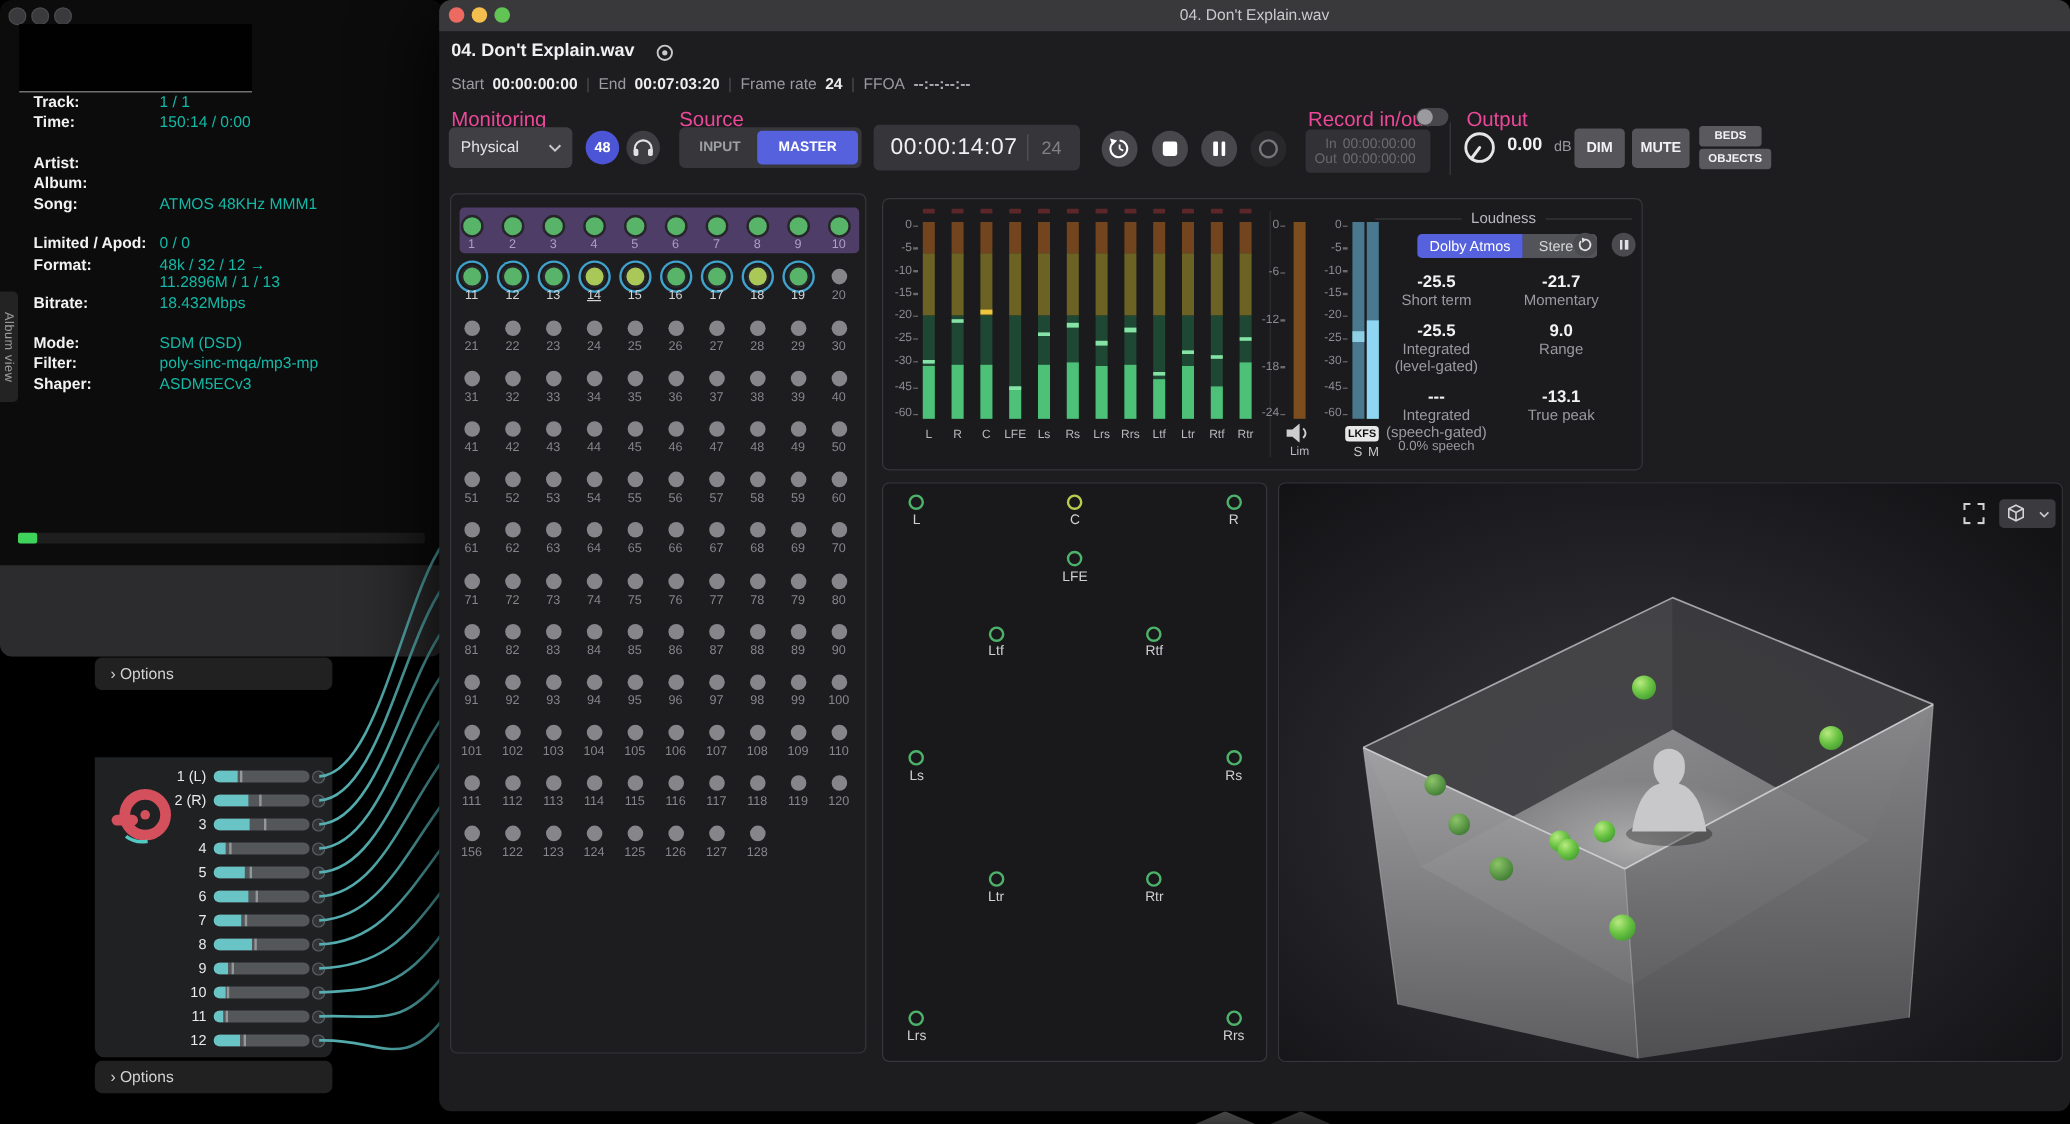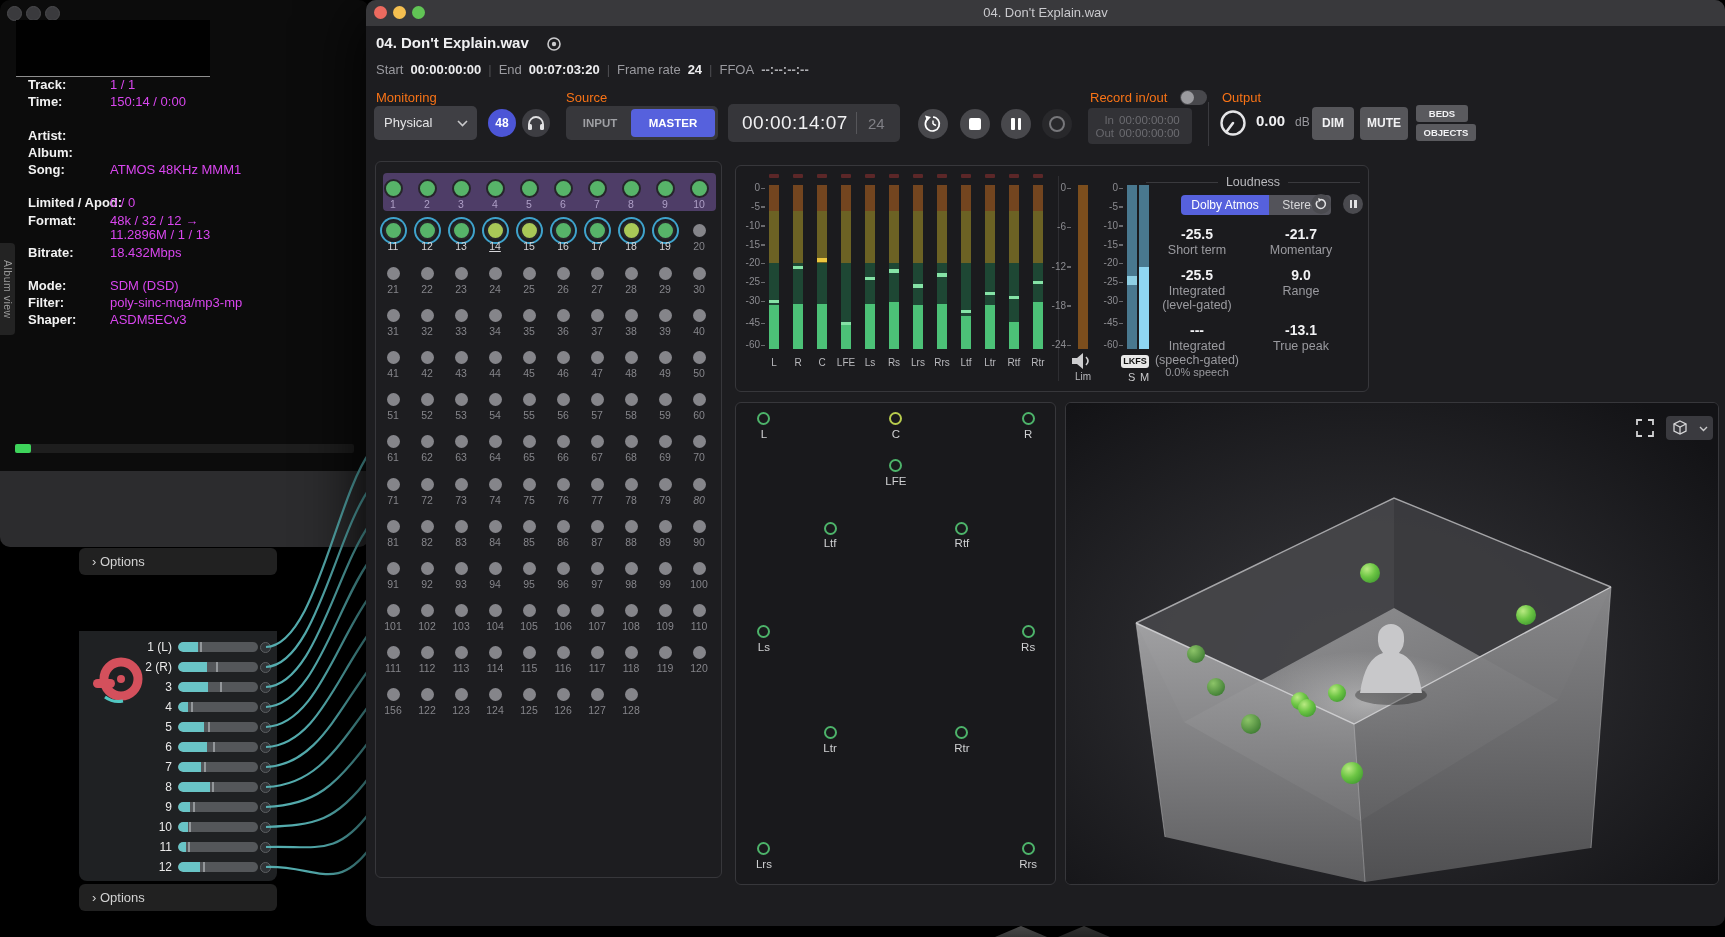--- a/index.html
+++ b/index.html
@@ -6,21 +6,21 @@
   body{width:1725px;height:937px;position:relative;overflow:hidden;
        font-family:"Liberation Sans",sans-serif;-webkit-font-smoothing:antialiased;}
   
   #player-win{position:absolute;left:0;top:0;width:369px;height:547px;background:#0c0c0c;
     border-radius:10px;box-shadow:0 10px 40px rgba(0,0,0,.65);z-index:2;}
   .plight{position:absolute;top:6px;width:13px;height:13px;border-radius:50%;
     background:#3a3a3d;border:1px solid #4b4b4e;}
   #album-art{position:absolute;left:16px;top:20px;width:194px;height:56px;background:#010101;
     border-bottom:1px solid #8e8e8e;}
   .pi-label{position:absolute;left:28px;font-size:13px;font-weight:bold;color:#f2f2f2;white-space:nowrap;}
-  .pi-value{position:absolute;left:110px;font-size:13px;color:#d946ef;white-space:nowrap;}
+  .pi-value{position:absolute;left:133px;font-size:13px;color:#14b8a6;white-space:nowrap;}
   #p-progress{position:absolute;left:15px;top:444px;width:339px;height:9px;background:#1e1e1e;border-radius:2px;}
   #p-progress-fill{position:absolute;left:0;top:0;height:9px;width:16px;background:#3ed45b;border-radius:2px;}
   #p-controls{position:absolute;left:0;top:471px;width:369px;height:76px;background:#2c2c2e;border-radius:0 0 10px 10px;}
   #album-tab{position:absolute;left:0;top:243px;width:15px;height:92px;background:#232323;
     border-radius:0 4px 4px 0;display:flex;align-items:center;justify-content:center;z-index:3;}
   #album-tab span{writing-mode:vertical-rl;font-size:10.5px;color:#9c9c9c;letter-spacing:.5px;}
   
   .opt-bar{position:absolute;left:79px;width:198px;height:27px;background:#212121;border-radius:6px;
     color:#d2d2d2;font-size:13px;line-height:27px;padding-left:13px;box-sizing:border-box;z-index:2;}
   #passthru{position:absolute;left:79px;top:597px;width:198px;height:284px;z-index:2;}
@@ -41,21 +41,21 @@
   #cables path{stroke:#58b5b7;stroke-width:2.2;fill:none;opacity:.95;}
   
   #rwin{position:absolute;left:366px;top:0;width:1359px;height:926px;background:#1d1d20;
     border-radius:10px;box-shadow:-8px 14px 60px rgba(0,0,0,.8);z-index:5;}
   #r-titlebar{position:absolute;left:0;top:0;width:100%;height:26px;background:#39393c;border-radius:10px 10px 0 0;}
   .rlight{position:absolute;top:6px;width:13px;height:13px;border-radius:50%;}
   #r-title{position:absolute;width:100%;text-align:center;line-height:26px;font-size:13px;color:#cacace;}
   #h-title{position:absolute;left:10px;top:34px;font-size:15px;font-weight:bold;color:#f0f0f2;}
   #h-info{position:absolute;left:10px;top:62px;display:flex;gap:7px;font-size:13px;align-items:center;}
   .h-lab{color:#9a9a9f;} .h-val{color:#ededef;font-weight:bold;} .h-sep{color:#4c4c50;}
-  .tb-label{position:absolute;top:90px;font-size:13px;color:#f97316;}
+  .tb-label{position:absolute;top:90px;font-size:17px;color:#ec4899;}
   #dropdown{position:absolute;left:8px;top:106px;width:103px;height:34px;background:#3f3f44;border-radius:5px;}
   #dropdown span{position:absolute;left:10px;top:9px;font-size:13px;color:#e4e4e6;}
   #badge48{position:absolute;left:122px;top:109px;width:28px;height:28px;border-radius:50%;background:#4c55d6;
     color:#fff;font-size:12px;font-weight:bold;text-align:center;line-height:28px;}
   .circ-btn{position:absolute;border-radius:50%;background:#3d3d42;}
   #seg{position:absolute;left:200px;top:106px;height:34px;background:#37373b;border-radius:5px;display:flex;padding:3px;box-sizing:border-box;}
   #seg-input{width:62px;color:#9fa0a4;font-size:11.5px;font-weight:bold;text-align:center;line-height:28px;}
   #seg-master{width:84px;background:#5661dd;border-radius:4px;color:#fff;font-size:11.5px;font-weight:bold;text-align:center;line-height:28px;}
   #tcbox{position:absolute;left:362px;top:104px;width:172px;height:38px;background:#36363a;border-radius:5px;}
   #tc-time{position:absolute;left:14px;top:8px;font-size:19px;color:#f0f0f2;letter-spacing:.5px;}
@@ -523,21 +523,21 @@
         <div class="gnum" style="left: 136px; top: 332px; position: absolute;">75</div>
         <div class="dot off" style="left: 180.5px; top: 315.5px; position: absolute;"></div>
         <div class="gnum" style="left: 170px; top: 332px; position: absolute;">76</div>
         <div class="dot off" style="left: 214.5px; top: 315.5px; position: absolute;"></div>
         <div class="gnum" style="left: 204px; top: 332px; position: absolute;">77</div>
         <div class="dot off" style="left: 248.5px; top: 315.5px; position: absolute;"></div>
         <div class="gnum" style="left: 238px; top: 332px; position: absolute;">78</div>
         <div class="dot off" style="left: 282.5px; top: 315.5px; position: absolute;"></div>
         <div class="gnum" style="left: 272px; top: 332px; position: absolute;">79</div>
         <div class="dot off" style="left: 316.5px; top: 315.5px; position: absolute;"></div>
-        <div class="gnum" style="left: 306px; top: 332px; position: absolute; font-style: italic;">80</div>
+        <div class="gnum" style="left: 306px; top: 332px; position: absolute;">80</div>
         <div class="dot off" style="left: 10.5px; top: 357.5px; position: absolute;"></div>
         <div class="gnum" style="left: 0px; top: 374px; position: absolute;">81</div>
         <div class="dot off" style="left: 44.5px; top: 357.5px; position: absolute;"></div>
         <div class="gnum" style="left: 34px; top: 374px; position: absolute;">82</div>
         <div class="dot off" style="left: 78.5px; top: 357.5px; position: absolute;"></div>
         <div class="gnum" style="left: 68px; top: 374px; position: absolute;">83</div>
         <div class="dot off" style="left: 112.5px; top: 357.5px; position: absolute;"></div>
         <div class="gnum" style="left: 102px; top: 374px; position: absolute;">84</div>
         <div class="dot off" style="left: 146.5px; top: 357.5px; position: absolute;"></div>
         <div class="gnum" style="left: 136px; top: 374px; position: absolute;">85</div>

